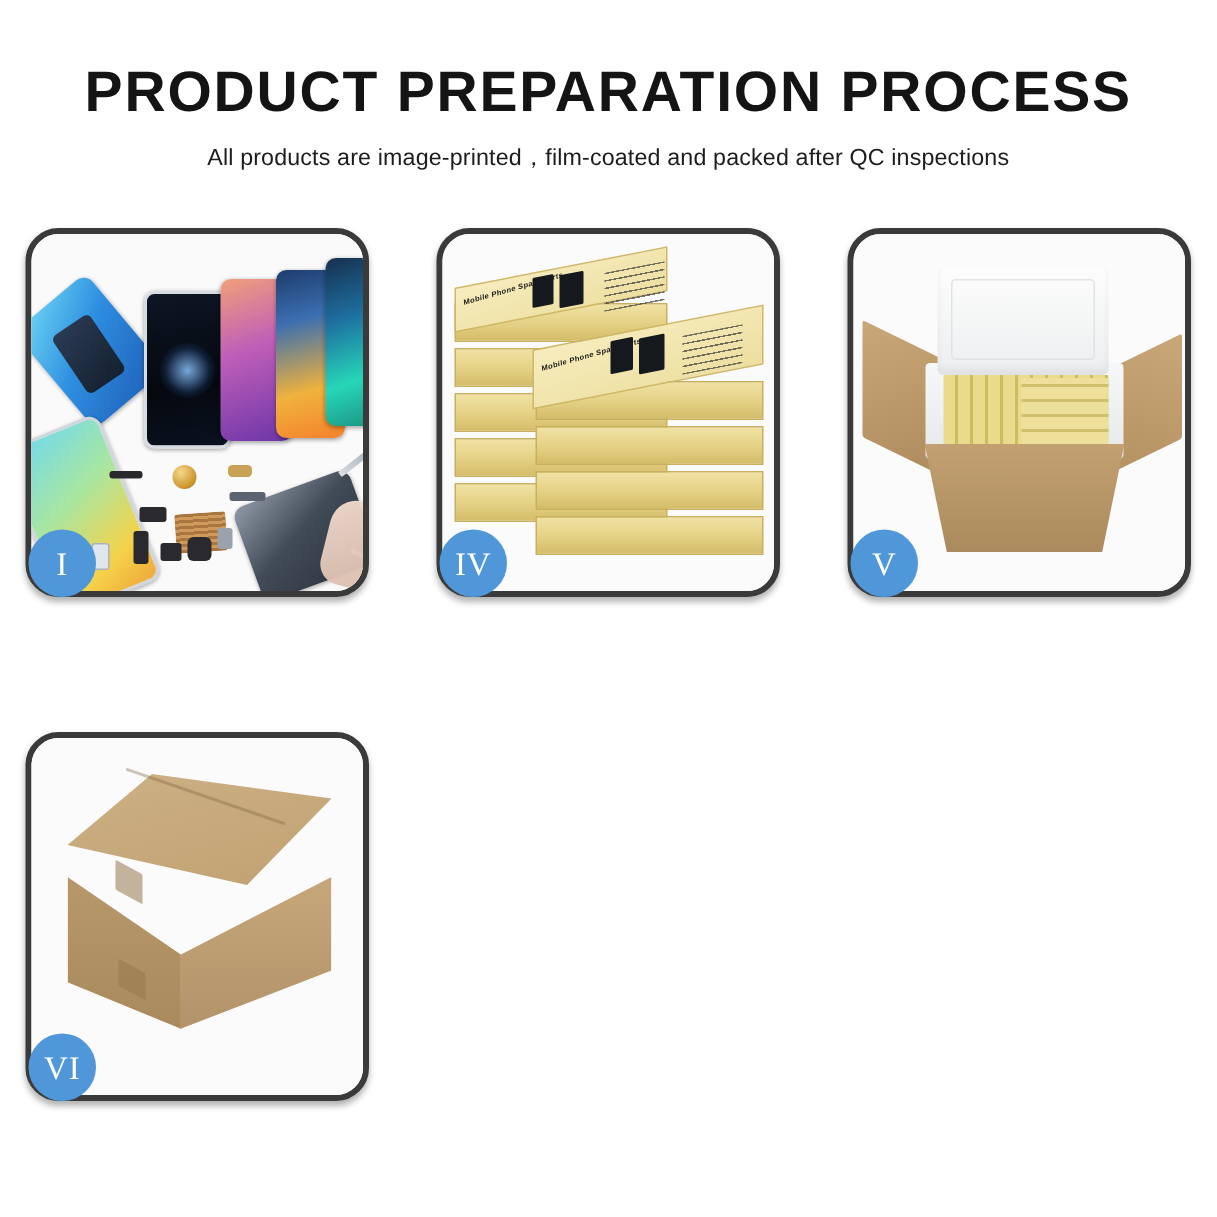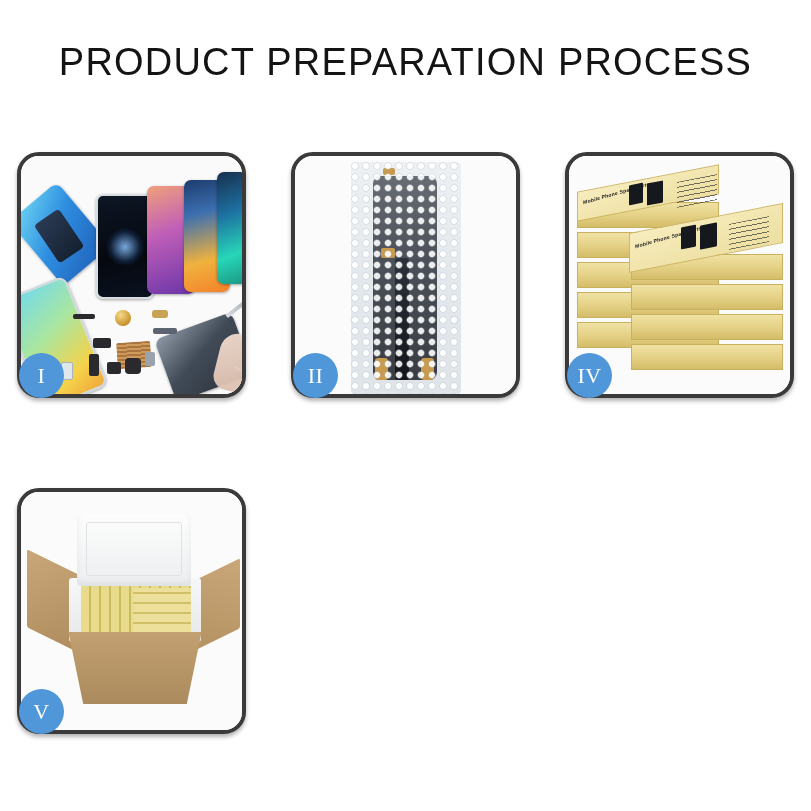--- a/index.html
+++ b/index.html
@@ -5,21 +5,21 @@
   * { margin:0; padding:0; box-sizing:border-box; }
   html,body { width:811px; height:811px; background:#fff; }
   body {
     font-family:"Liberation Sans", sans-serif;
     position:relative; overflow:hidden;
   }
 
   
   .header { width:811px; padding-top:43px; text-align:center; }
   .title {
-    font-size:38px; font-weight:400; letter-spacing:1.2px;
+    font-size:38px; font-weight:700; letter-spacing:1.2px;
     color:#141414; line-height:1.05; white-space:nowrap;
   }
   .subtitle {
     margin-top:12px; font-size:15.5px; font-weight:400;
     color:#1d1d1d; letter-spacing:0.1px; white-space:nowrap;
   }
 
   
   .grid {
     position:absolute; left:17px; top:152px;
@@ -284,20 +284,21 @@
   }
   .c-tape {
     position:absolute; background:rgba(150,120,78,.55); border-radius:1px;
   }
 </style>
 </head>
 <body>
 
 <div class="header">
   <div class="title">PRODUCT PREPARATION PROCESS</div>
+  <div class="subtitle">All products are image-printed，film-coated and packed after QC inspections</div>
 </div>
 
 <div class="grid">
 
   <div class="panel">
     <div class="panel-inner p1">
       <div class="scr s-blue"></div>
       <div class="scr s-black"></div>
       <div class="scr s-purple"></div>
       <div class="scr s-orange"></div>
@@ -315,34 +316,20 @@
       <div class="chip" style="left:124px;top:196px;width:10px;height:14px;background:#9aa3ad;"></div>
       <div class="chip" style="left:132px;top:172px;width:24px;height:6px;background:#5b6470;"></div>
       <div class="chip" style="left:40px;top:206px;width:12px;height:18px;background:#dfe6ec;border:1px solid #aab3bd;"></div>
       <div class="tool" style="left:202px;top:148px;width:34px;height:4px;transform:rotate(-38deg);"></div>
       <div class="tool" style="left:212px;top:214px;width:20px;height:3px;transform:rotate(28deg);"></div>
       <div class="hand"></div>
     </div>
     <div class="badge">I</div>
   </div>
 
-  <div class="panel">
-    <div class="panel-inner">
-      <div class="bubble-bag">
-        <div class="flex-core"></div>
-        <div class="flex-strip"></div>
-        <div class="conn" style="left:32px;top:6px;width:12px;height:7px;"></div>
-        <div class="conn" style="left:30px;top:86px;width:14px;height:10px;"></div>
-        <div class="conn" style="left:24px;top:196px;width:13px;height:22px;border-radius:3px;"></div>
-        <div class="conn" style="left:70px;top:196px;width:13px;height:22px;border-radius:3px;"></div>
-        <div class="bubbles"></div>
-      </div>
-    </div>
-    <div class="badge">II</div>
-  </div>
 
 
   <div class="panel">
     <div class="panel-inner">
       <div class="stack">
         <div class="gbox" style="left:8px;top:166px;width:142px;height:26px;"></div>
         <div class="gbox" style="left:8px;top:136px;width:142px;height:26px;"></div>
         <div class="gbox" style="left:8px;top:106px;width:142px;height:26px;"></div>
         <div class="gbox" style="left:8px;top:76px;width:142px;height:26px;"></div>
         <div class="gbox" style="left:8px;top:46px;width:142px;height:26px;"></div>
@@ -376,14 +363,25 @@
       <div class="v-flapR"></div>
       <div class="v-foam-body"></div>
       <div class="v-contents"></div>
       <div class="v-contents2"></div>
       <div class="v-foam-lid"></div>
       <div class="v-carton"></div>
     </div>
     <div class="badge">V</div>
   </div>
 
+  <div class="panel">
+    <div class="panel-inner">
+      <div class="c-top"></div>
+      <div class="c-left"></div>
+      <div class="c-right"></div>
+      <div class="c-seam" style="left:60px;top:38px;width:112px;height:2px;transform:rotate(19deg);"></div>
+      <div class="c-tape" style="left:56px;top:86px;width:18px;height:20px;transform:skewY(28deg);"></div>
+      <div class="c-tape" style="left:58px;top:152px;width:18px;height:18px;transform:skewY(28deg);"></div>
+    </div>
+    <div class="badge">VI</div>
+  </div>
 
 </div>
 
 </body></html>

